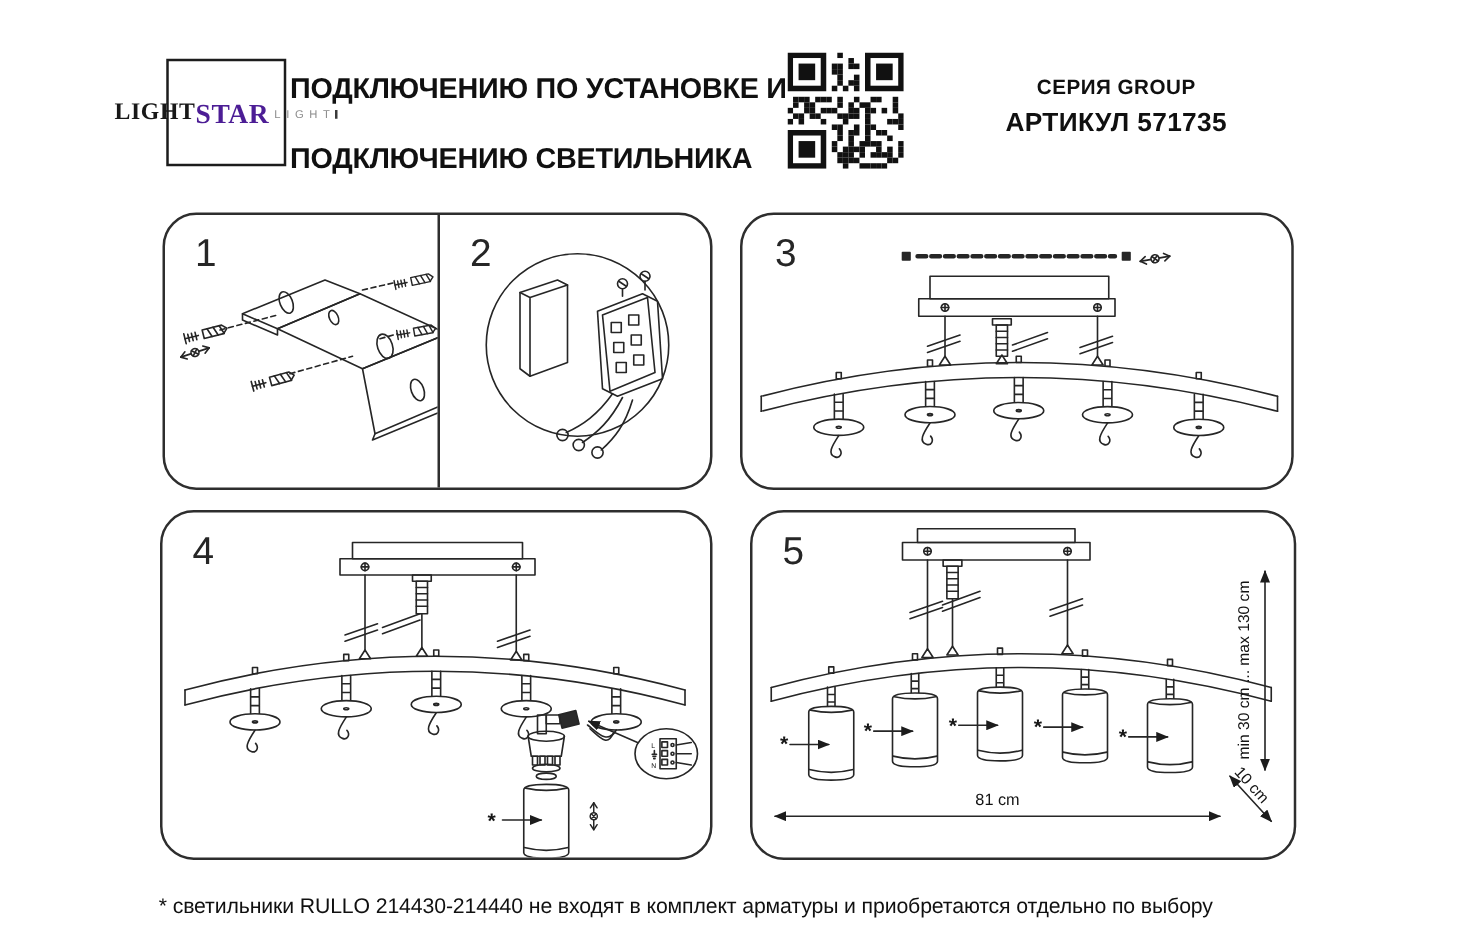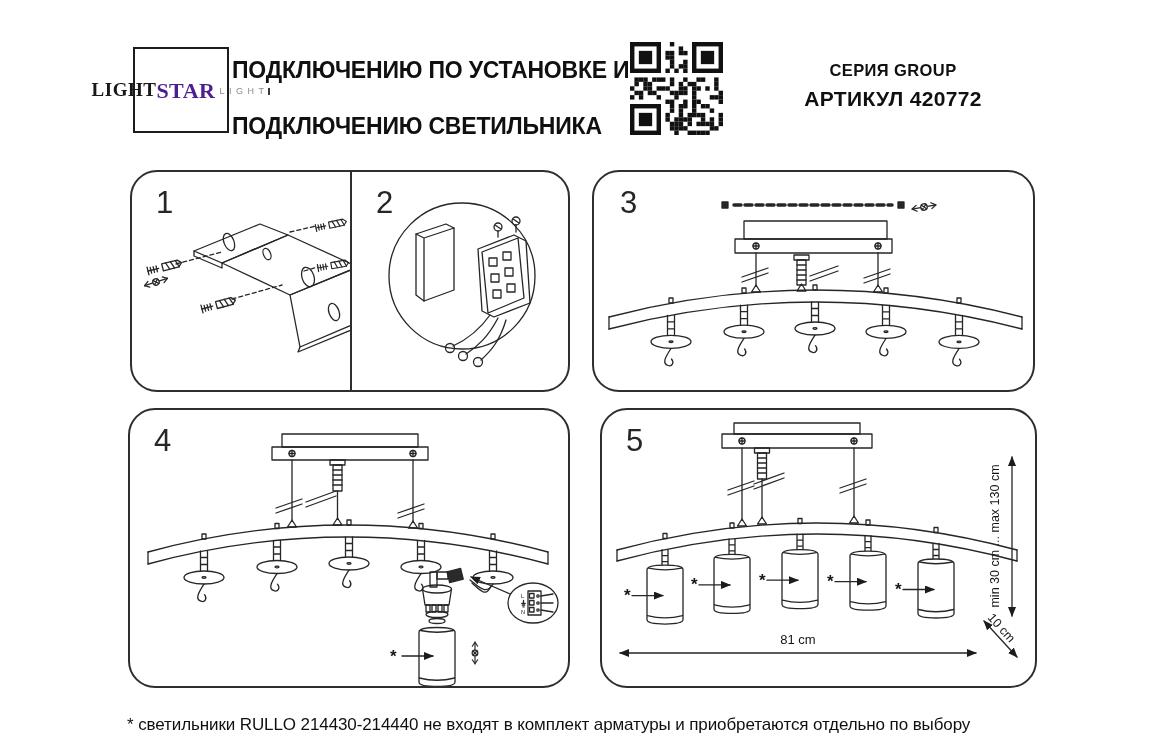--- a/index.html
+++ b/index.html
@@ -219,21 +219,21 @@
       <rect x="62" y="0" width="31" height="31" fill="#111"></rect>
       <rect x="66.42857142857143" y="4.428571428571429" width="22.142857142857146" height="22.142857142857146" fill="#fff"></rect>
       <rect x="70.85714285714286" y="8.857142857142858" width="13.285714285714286" height="13.285714285714286" fill="#111"></rect>
       <rect x="0" y="62" width="31" height="31" fill="#111"></rect>
       <rect x="4.428571428571429" y="66.42857142857143" width="22.142857142857146" height="22.142857142857146" fill="#fff"></rect>
       <rect x="8.857142857142858" y="70.85714285714286" width="13.285714285714286" height="13.285714285714286" fill="#111"></rect>
     </svg>
 
   <div class="product">
     <div class="series">СЕРИЯ GROUP</div>
-    <div class="article">АРТИКУЛ 420772</div>
+    <div class="article">АРТИКУЛ 571735</div>
   </div>
 
   <div class="panel p12">
     <div class="divider"></div>
     <div class="num" style="left:24px">1</div>
     <div class="num" style="left:244px">2</div>
 
     <svg width="218" height="218" viewBox="0 0 218 218">
       <g class="art">
         <path d="M62,79 L128,52 L156,63 L90,91 Z"></path>

